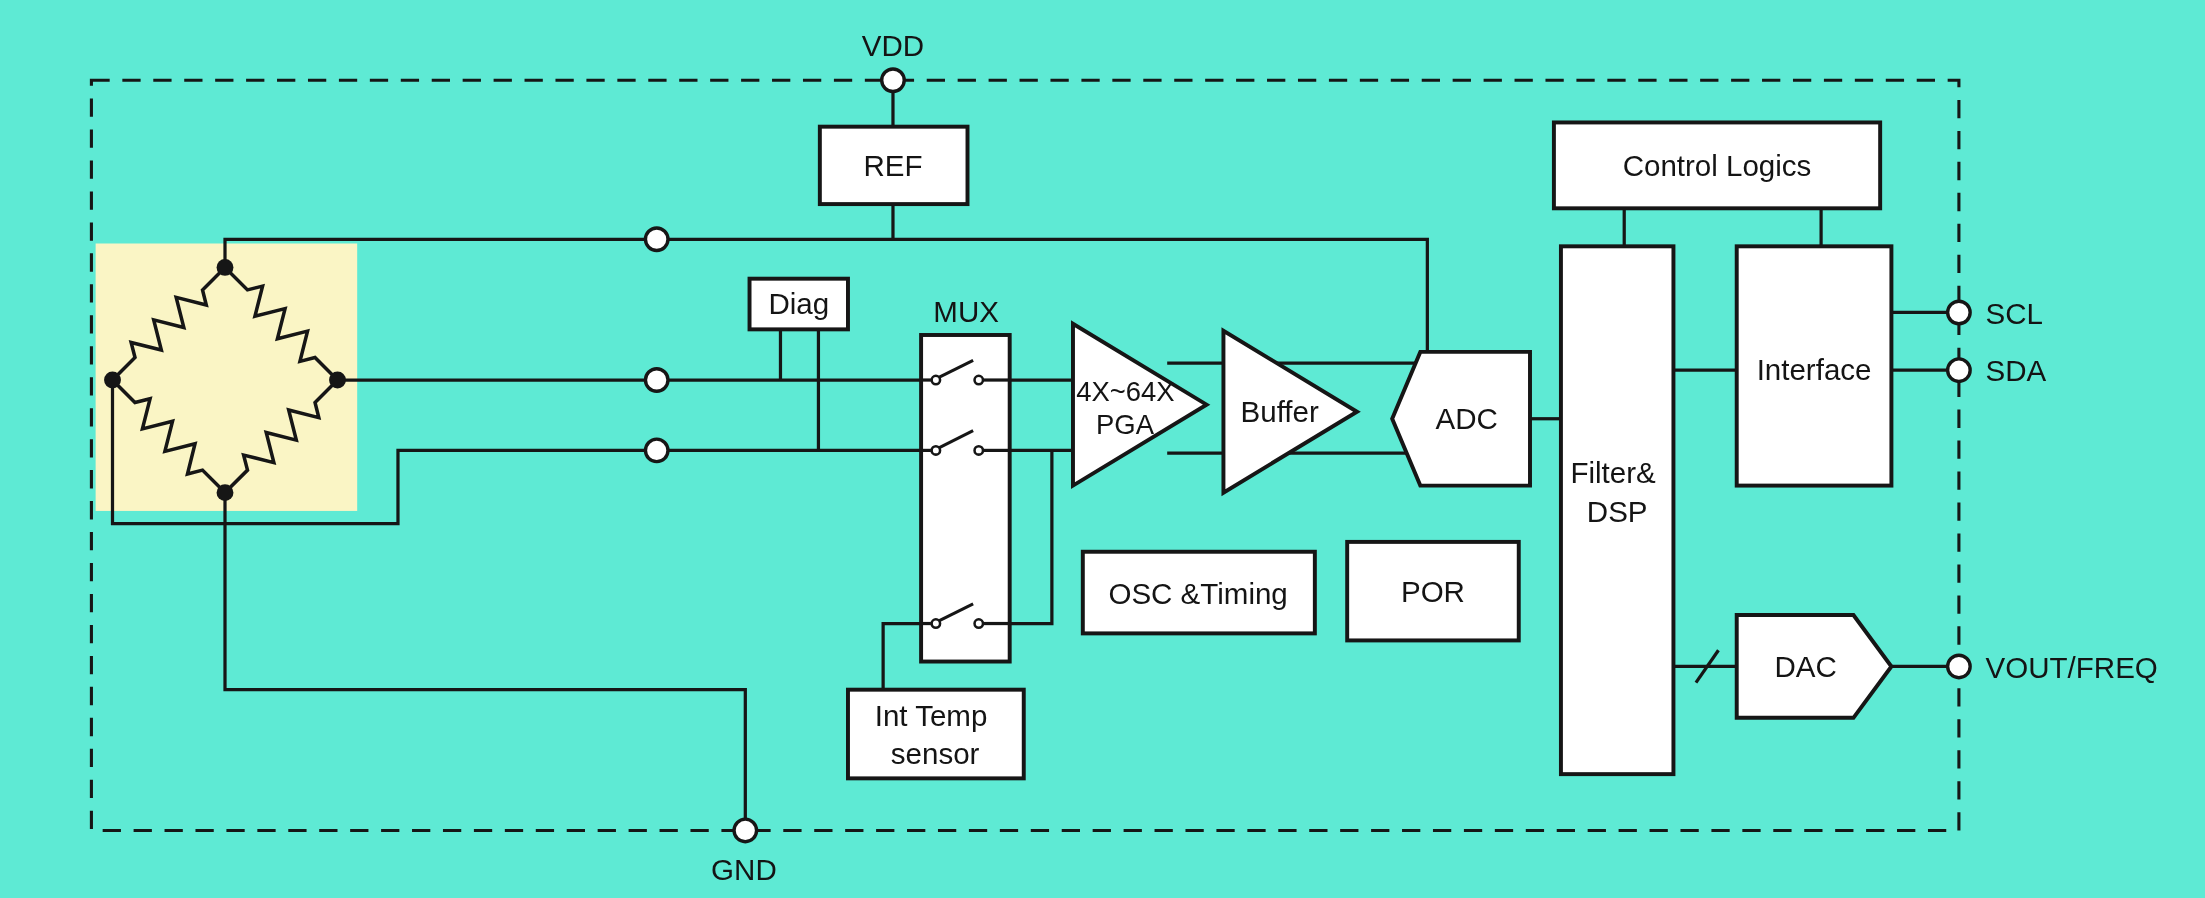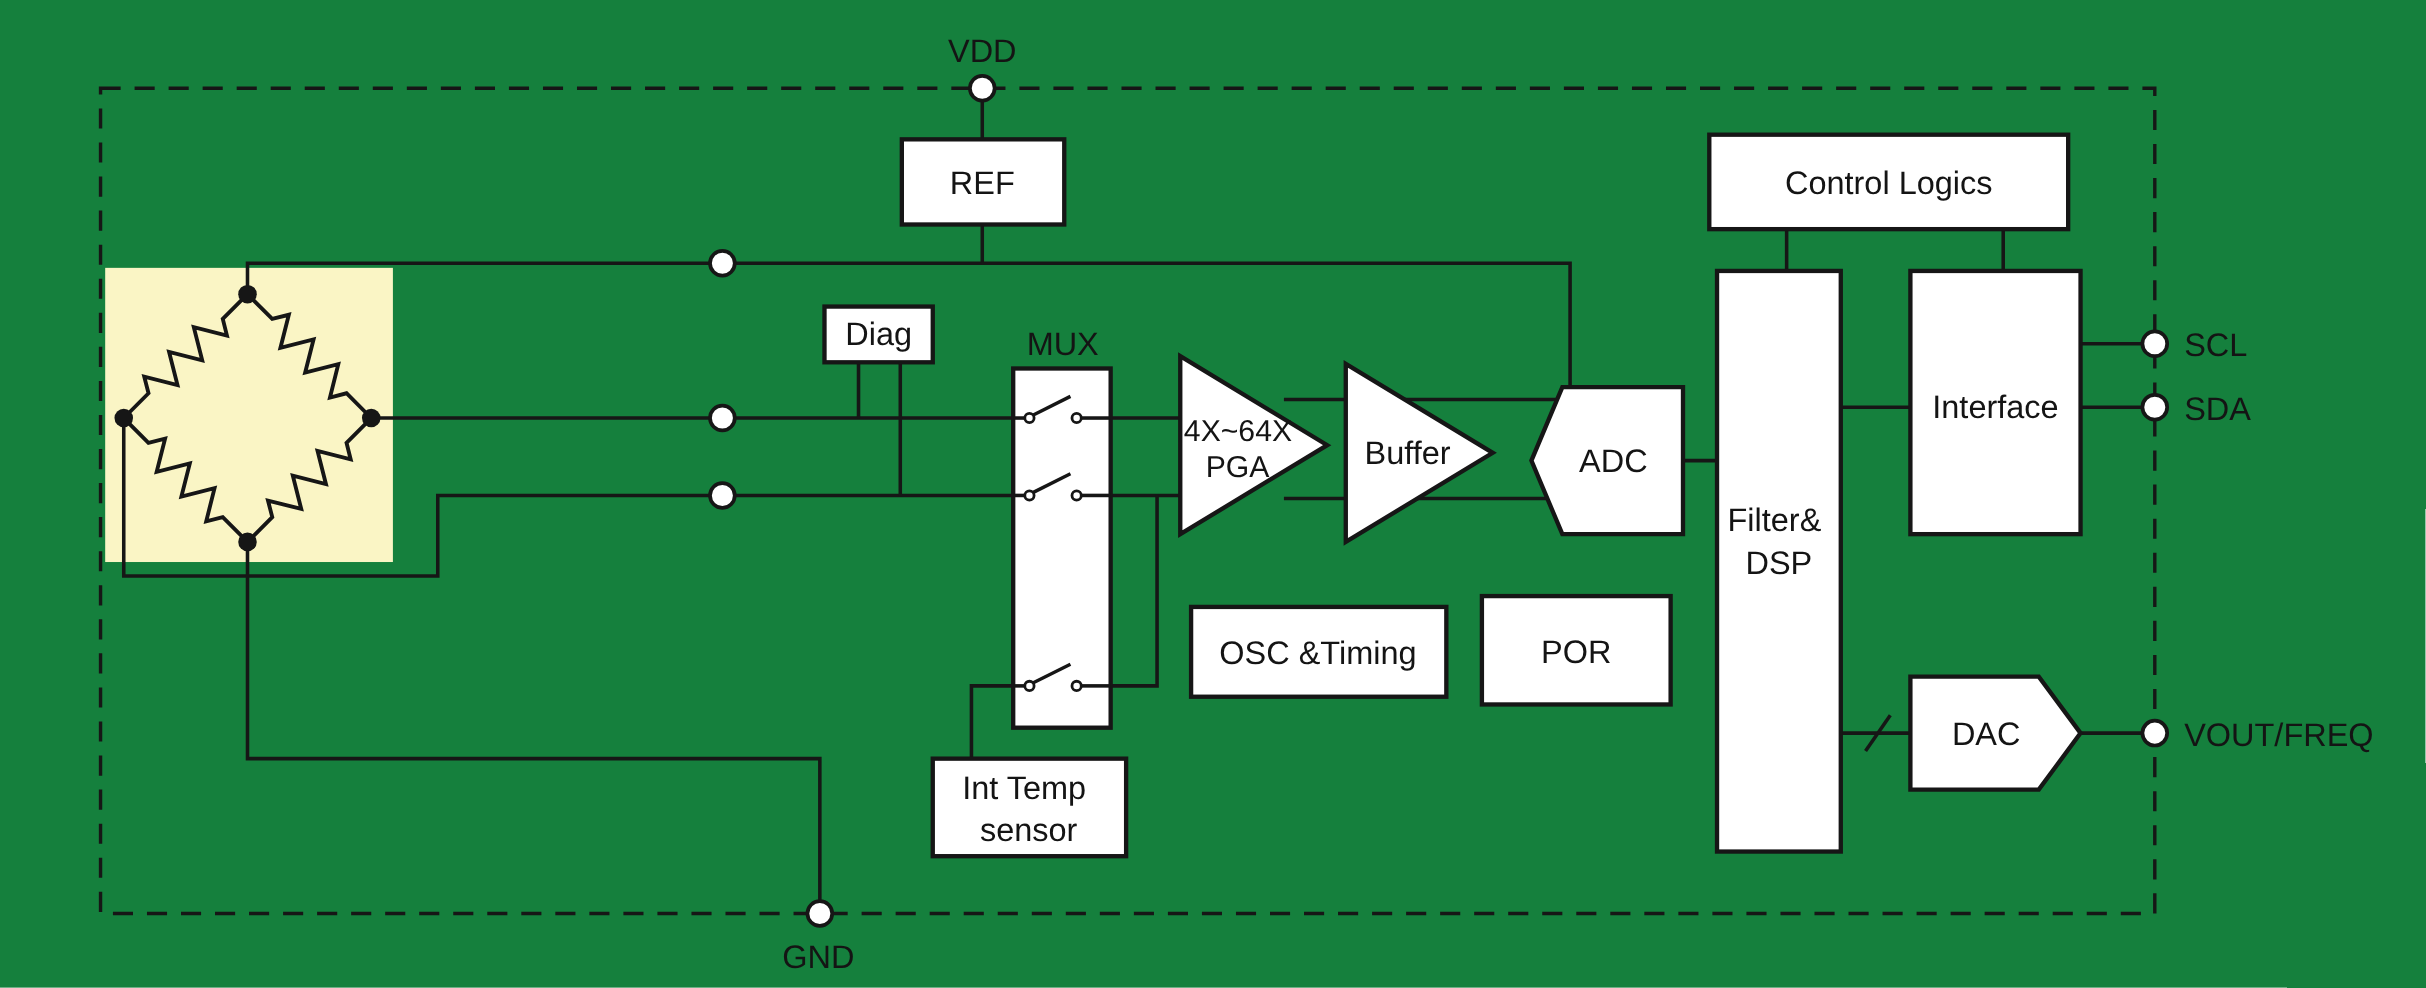--- a/index.html
+++ b/index.html
@@ -1,17 +1,17 @@
 <!DOCTYPE html>
 <html style="--line: #161616;"><head>
 <meta charset="utf-8">
 <style>
   *{box-sizing:border-box}
   html,body{margin:0;padding:0;background:#ffffff}
-  .stage{position:relative;width:2205px;height:898px;background:#15803d;overflow:hidden}
+  .stage{position:relative;width:2205px;height:898px;background:#5eead4;overflow:hidden}
   svg{display:block}
   svg text{font-family:"Liberation Sans","DejaVu Sans",sans-serif;font-size:21px;fill:#141414}
   .boundary{fill:none;stroke:var(--line,#141414);stroke-width:2.2;stroke-dasharray:13 9}
   .wire{fill:none;stroke:var(--line,#141414);stroke-width:2.3}
   .block{fill:#ffffff;stroke:var(--line,#141414);stroke-width:2.8}
   .res{fill:none;stroke:var(--line,#141414);stroke-width:2.5;stroke-linejoin:miter}
   .node{fill:var(--line,#141414);stroke:none}
   .junction{fill:#ffffff;stroke:var(--line,#141414);stroke-width:2.4}
   .contact{fill:#ffffff;stroke:var(--line,#141414);stroke-width:1.8}
   .lever{fill:none;stroke:var(--line,#141414);stroke-width:2.2}

